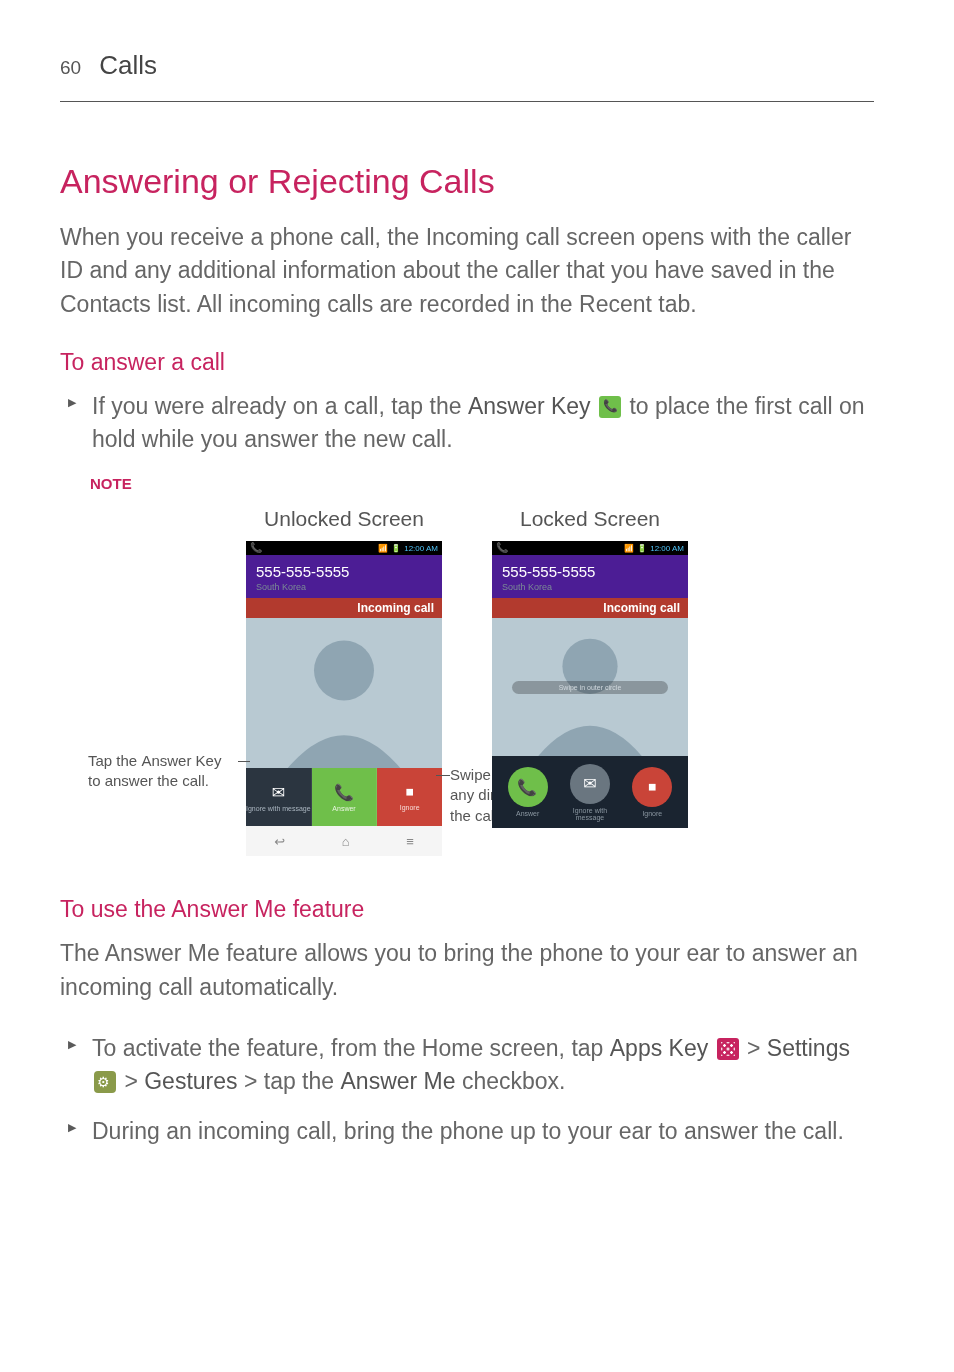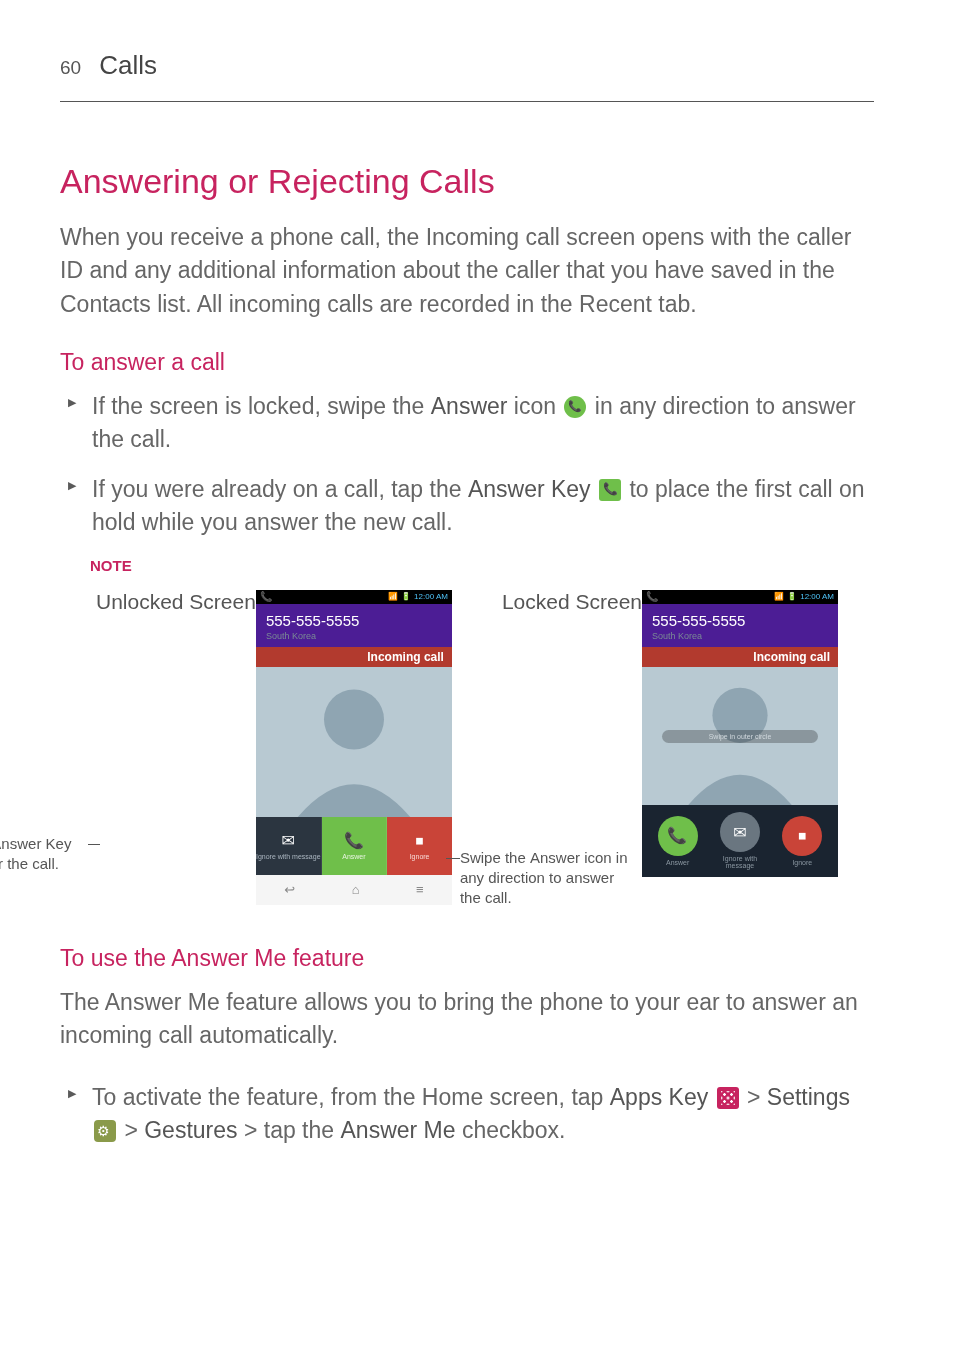--- a/index.html
+++ b/index.html
@@ -139,22 +139,22 @@
   
   .screens-row {
     display: flex;
     justify-content: center;
     gap: 50px;
     margin: 6px 0 40px 0;
     position: relative;
   }
   .screen-col {
     display: flex;
-    flex-direction: row;
-    align-items: flex-start;
+    flex-direction: column;
+    align-items: center;
     position: relative;
   }
   .screen-title {
     font-size: 21px;
     color: #555;
     margin-bottom: 10px;
   }
   .phone {
     width: 196px;
     background: #1a2430;
@@ -300,23 +300,20 @@
 </div>
 
 <h1>Answering or Rejecting Calls</h1>
 
 <p class="body-text">When you receive a phone call, the Incoming call screen opens with the caller ID and any additional information about the caller that you have saved in the Contacts list. All incoming calls are recorded in the Recent tab.</p>
 
 <h2>To answer a call</h2>
 
 <ul class="bullets">
   <li>
-    <span>If the screen is locked, swipe the </span><span class="bold">Answer</span><span> icon </span><span class="icon-box icon-answer-swipe"></span><span> in any direction to answer the call.</span>
-  </li>
-  <li>
     <span>If you were already on a call, tap the </span><span class="bold">Answer Key</span>
     <span> </span><span class="icon-box icon-answer-key2"></span><span> to place the first call on hold while you answer the new call.</span>
   </li>
 </ul>
 
 <div class="note-row">
   <span class="note-label">NOTE</span>
 </div>
 
 <div class="screens-row">
@@ -421,13 +418,16 @@
 <h2>To use the Answer Me feature</h2>
 
 <p class="body-text">The Answer Me feature allows you to bring the phone to your ear to answer an incoming call automatically.</p>
 
 <ul class="bullets">
   <li>
     <span>To activate the feature, from the Home screen, tap </span><span class="bold">Apps Key</span>
     <span> </span><span class="icon-box icon-apps"></span><span> &gt; </span><span class="bold">Settings</span>
     <span> </span><span class="icon-box icon-settings"></span><span> &gt; </span><span class="bold">Gestures</span><span> &gt; tap the </span><span class="bold">Answer Me</span><span> checkbox.</span>
   </li>
+  <li>
+    <span>During an incoming call, bring the phone up to your ear to answer the call.</span>
+  </li>
 </ul>
 
 </body></html>

